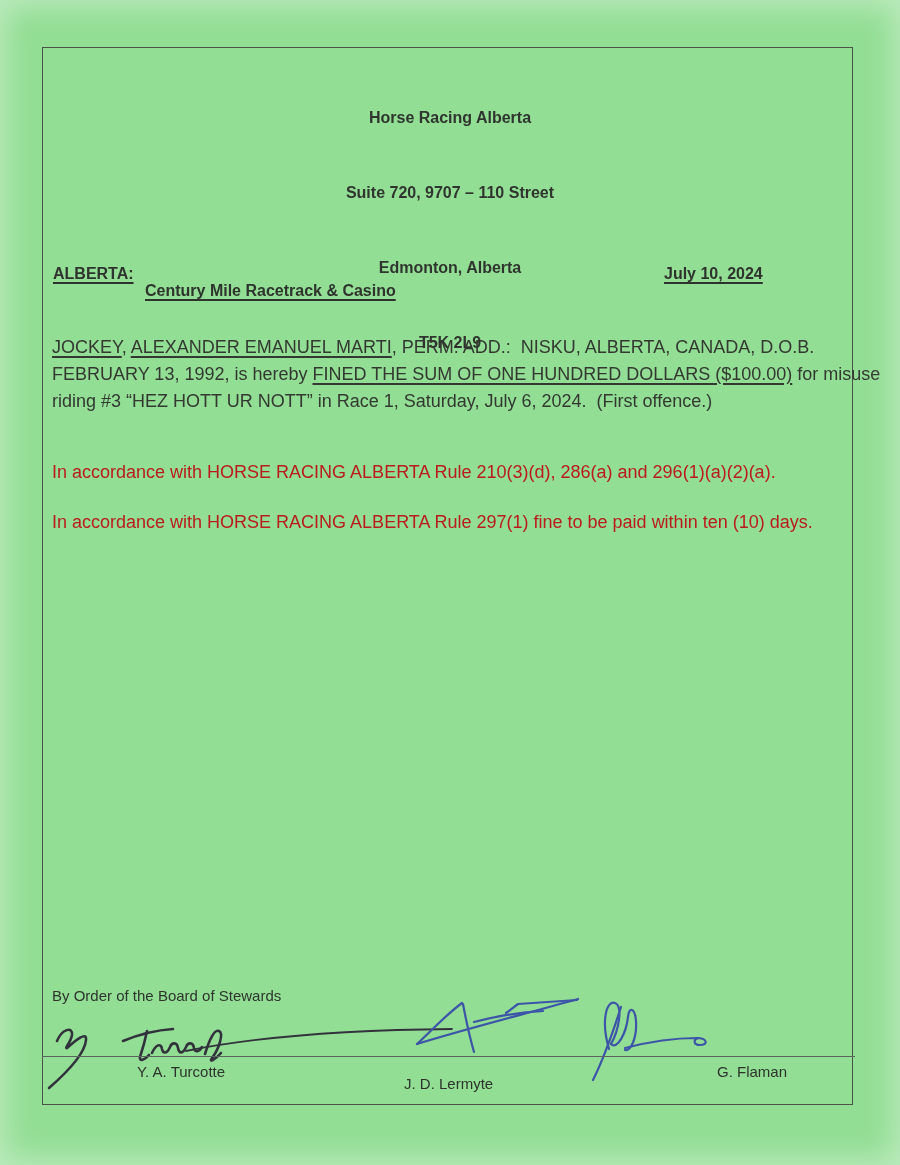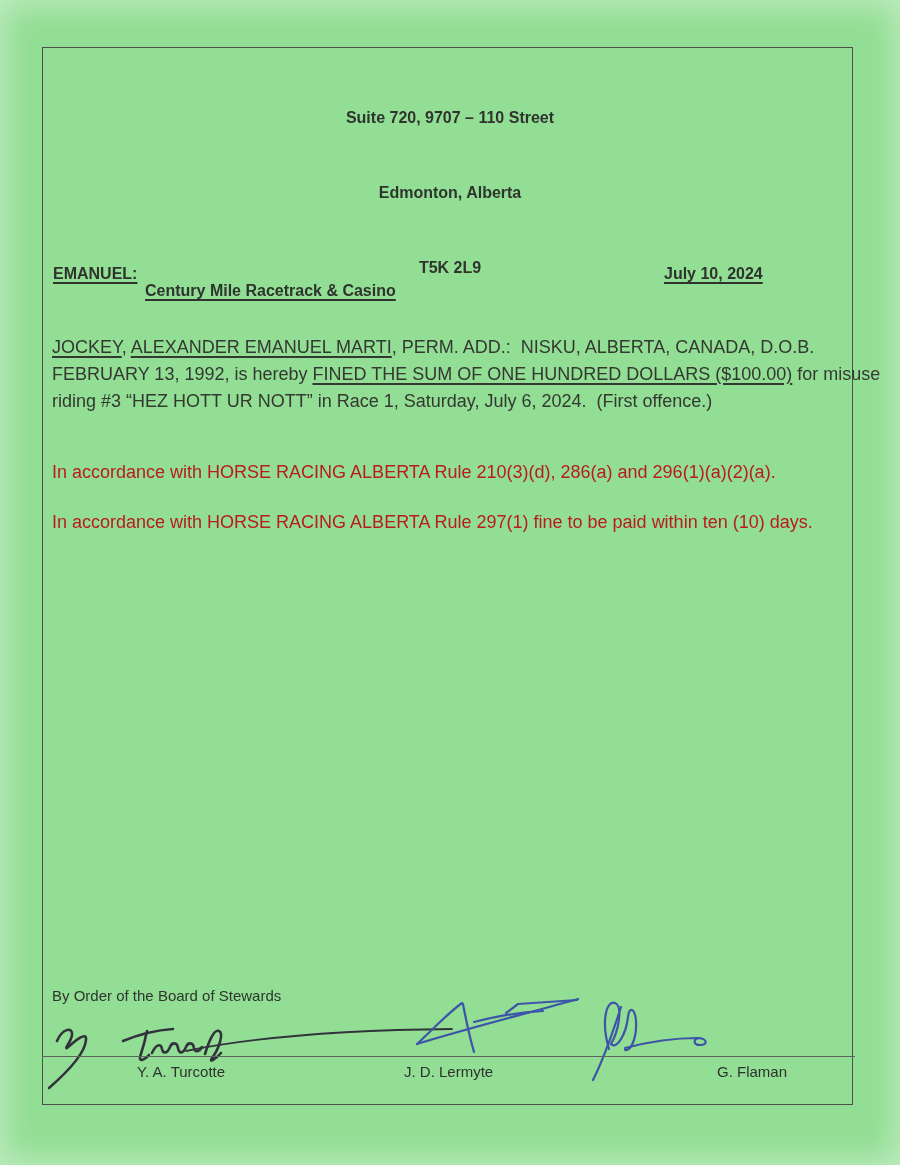--- a/index.html
+++ b/index.html
@@ -46,39 +46,40 @@
   .citation.c2 { top:512px; }
   .by-order {
     position:absolute; left:52px; top:979px; font-size:15px; color:#2F352E; white-space:pre;margin-top:8px;
   }
   .sig-line {
     position:absolute; left:42px; top:1056px; width:813px; height:0;
     border-top:1.5px solid #59645C;
   }
   .sig-name { position:absolute; top:1063px; font-size:15px; color:#2D332C; white-space:pre; }
   .sig-name.n1 { left:137px; }
-  .sig-name.n2 { left:404px; }
+  .sig-name.n2 { left:404px;margin-top:12px; }
   .sig-name.n3 { left:681px;margin-left:36px; }
   .sig-svg { position:absolute; left:0; top:990px; width:780px; height:110px; }
 </style>
 </head>
 <body>
 
 <div class="page">
 
   <div class="frame"></div>
 
   <div class="header">
+    <div>Horse Racing Alberta</div>
     <div>Suite 720, 9707 – 110 Street</div>
     <div>Edmonton, Alberta</div>
     <div>T5K 2L9</div>
   </div>
 
 
-  <div class="meeting-label u">EMANUEL:</div>
+  <div class="meeting-label u">ALBERTA:</div>
   <div class="meeting-venue u">Century Mile Racetrack &amp; Casino</div>
   <div class="meeting-date u">July 10, 2024</div>
 
   <div class="bodyblock">
     <div class="bodyline"><span class="u">JOCKEY</span><span>, </span><span class="u">ALEXANDER EMANUEL MARTI</span><span>, PERM. ADD.:  NISKU, ALBERTA, CANADA, D.O.B.</span></div>
     <div class="bodyline"><span>FEBRUARY 13, 1992, is hereby </span><span class="u">FINED THE SUM OF ONE HUNDRED DOLLARS ($100.00)</span><span> for misuse</span></div>
     <div class="bodyline"><span>riding #3 “HEZ HOTT UR NOTT” in Race 1, Saturday, July 6, 2024.  (First offence.)</span></div>
   </div>
 
   <div class="citation c1">In accordance with HORSE RACING ALBERTA Rule 210(3)(d), 286(a) and 296(1)(a)(2)(a).</div>

